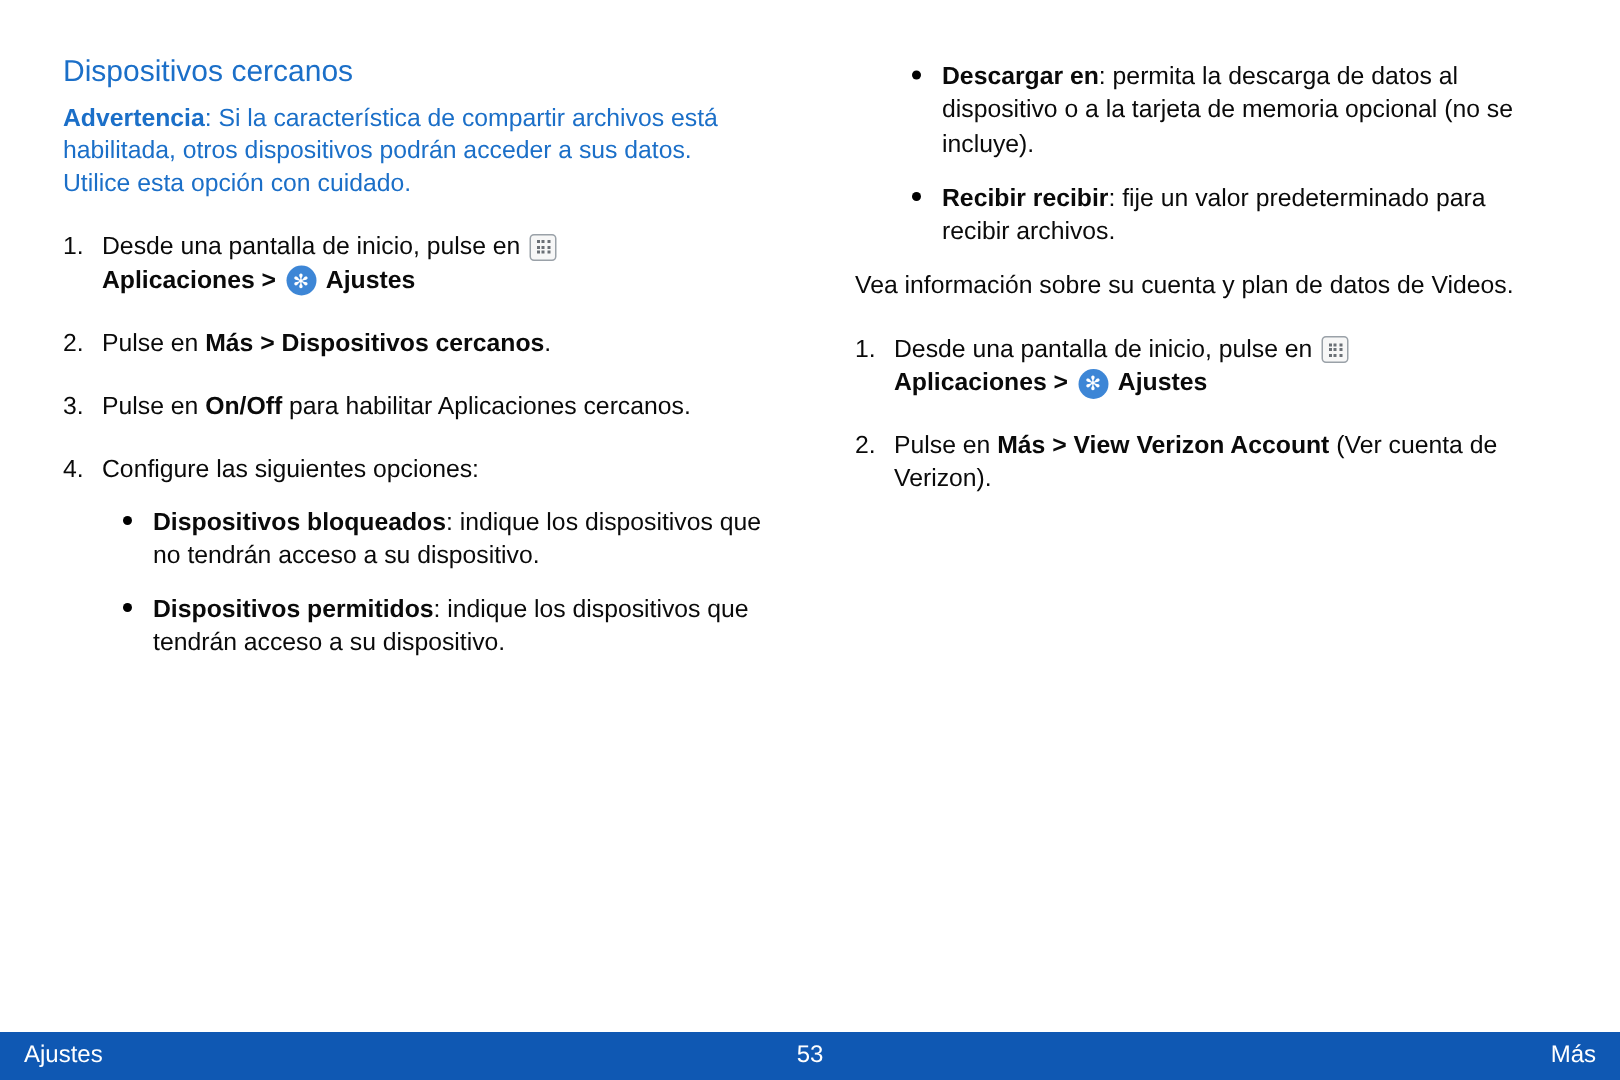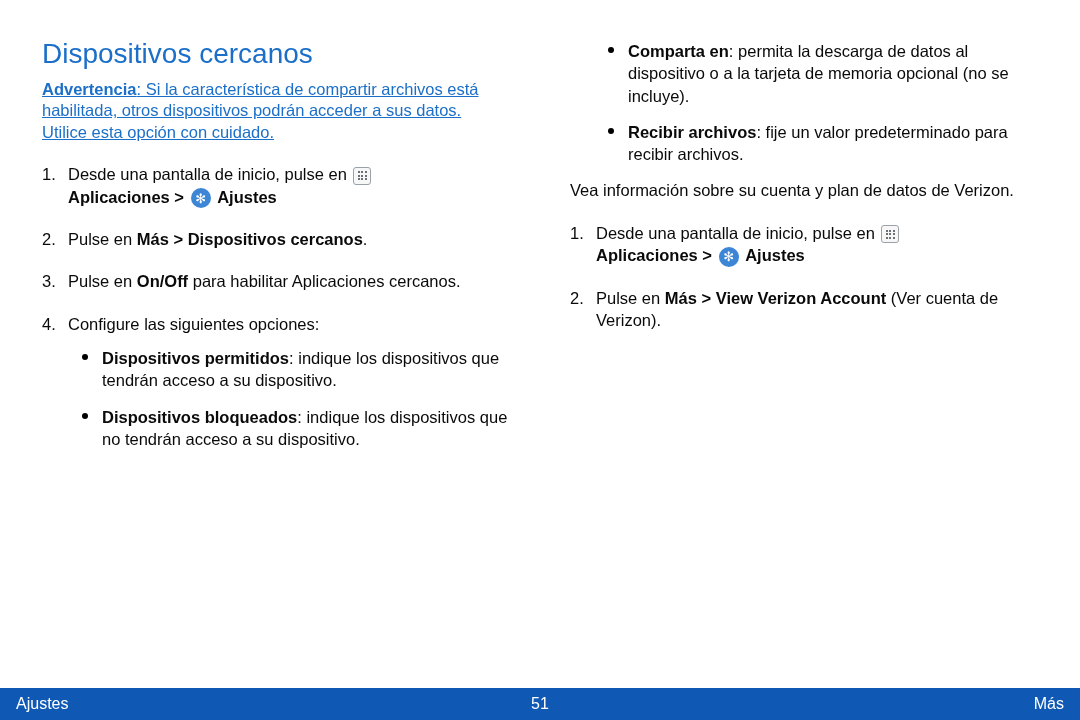--- a/index.html
+++ b/index.html
@@ -20,30 +20,29 @@
   .page{
     display:flex;
     gap:60px;
     padding:36px 42px 8px 42px;
     height:680px;
   }
   .col{flex:1;min-width:0}
   h2{
     color:var(--blue);
     font-weight:400;
-    font-size:28px;
+    font-size:20px;
     margin-bottom:8px;
     line-height:1.25;
   }
   .lead{margin-bottom:12px}
   .warn{
     color:var(--blue);
     margin-bottom:16px;
     line-height:1.3;
-    text-decoration:underline;
   }
   ol{list-style:none;counter-reset:step;margin-left:0}
   ol>li{
     counter-increment:step;
     position:relative;
     padding-left:26px;
     margin-bottom:14px;
     margin-top:20px;
   }
   ol>li::before{
@@ -120,41 +119,41 @@
       <li>
         <span>Pulse en </span><b>Más &gt; Dispositivos cercanos</b><span>.</span>
       </li>
       <li>
         <span>Pulse en </span><b>On/Off</b><span> para habilitar Aplicaciones cercanos.</span>
       </li>
       <li>
         <span>Configure las siguientes opciones:</span>
         <ul>
           <li>
-            <b>Dispositivos permitidos</b><span>: indique los dispositivos que tendrán acceso a su dispositivo.</span>
+            <b>Dispositivos bloqueados</b><span>: indique los dispositivos que no tendrán acceso a su dispositivo.</span>
           </li>
           <li>
-            <b>Dispositivos bloqueados</b><span>: indique los dispositivos que no tendrán acceso a su dispositivo.</span>
+            <b>Dispositivos permitidos</b><span>: indique los dispositivos que tendrán acceso a su dispositivo.</span>
           </li>
         </ul>
       </li>
     </ol>
   </div>
 
   <div class="col">
     <ul style="margin-top:4px;margin-left:38px">
       <li>
-        <b>Comparta en</b><span>: permita la descarga de datos al dispositivo o a la tarjeta de memoria opcional (no se incluye).</span>
+        <b>Descargar en</b><span>: permita la descarga de datos al dispositivo o a la tarjeta de memoria opcional (no se incluye).</span>
       </li>
       <li>
-        <b>Recibir archivos</b><span>: fije un valor predeterminado para recibir archivos.</span>
+        <b>Recibir recibir</b><span>: fije un valor predeterminado para recibir archivos.</span>
       </li>
     </ul>
 
-    <p class="lead">Vea información sobre su cuenta y plan de datos de Verizon.</p>
+    <p class="lead">Vea información sobre su cuenta y plan de datos de Videos.</p>
     <ol>
       <li>
         <span>Desde una pantalla de inicio, pulse en </span>
         <span class="icon-apps">
             <span class="grid">
               <span></span>
               <span></span>
               <span></span>
               <span></span>
               <span></span>
@@ -171,15 +170,15 @@
       </li>
       <li>
         <span>Pulse en </span><b>Más &gt; View Verizon Account</b><span> (Ver cuenta de Verizon).</span>
       </li>
     </ol>
   </div>
 </div>
 
 <div class="footer">
   <span>Ajustes</span>
-  <span class="center">51</span>
+  <span class="center">53</span>
   <span>Más</span>
 </div>
 
 </body></html>

